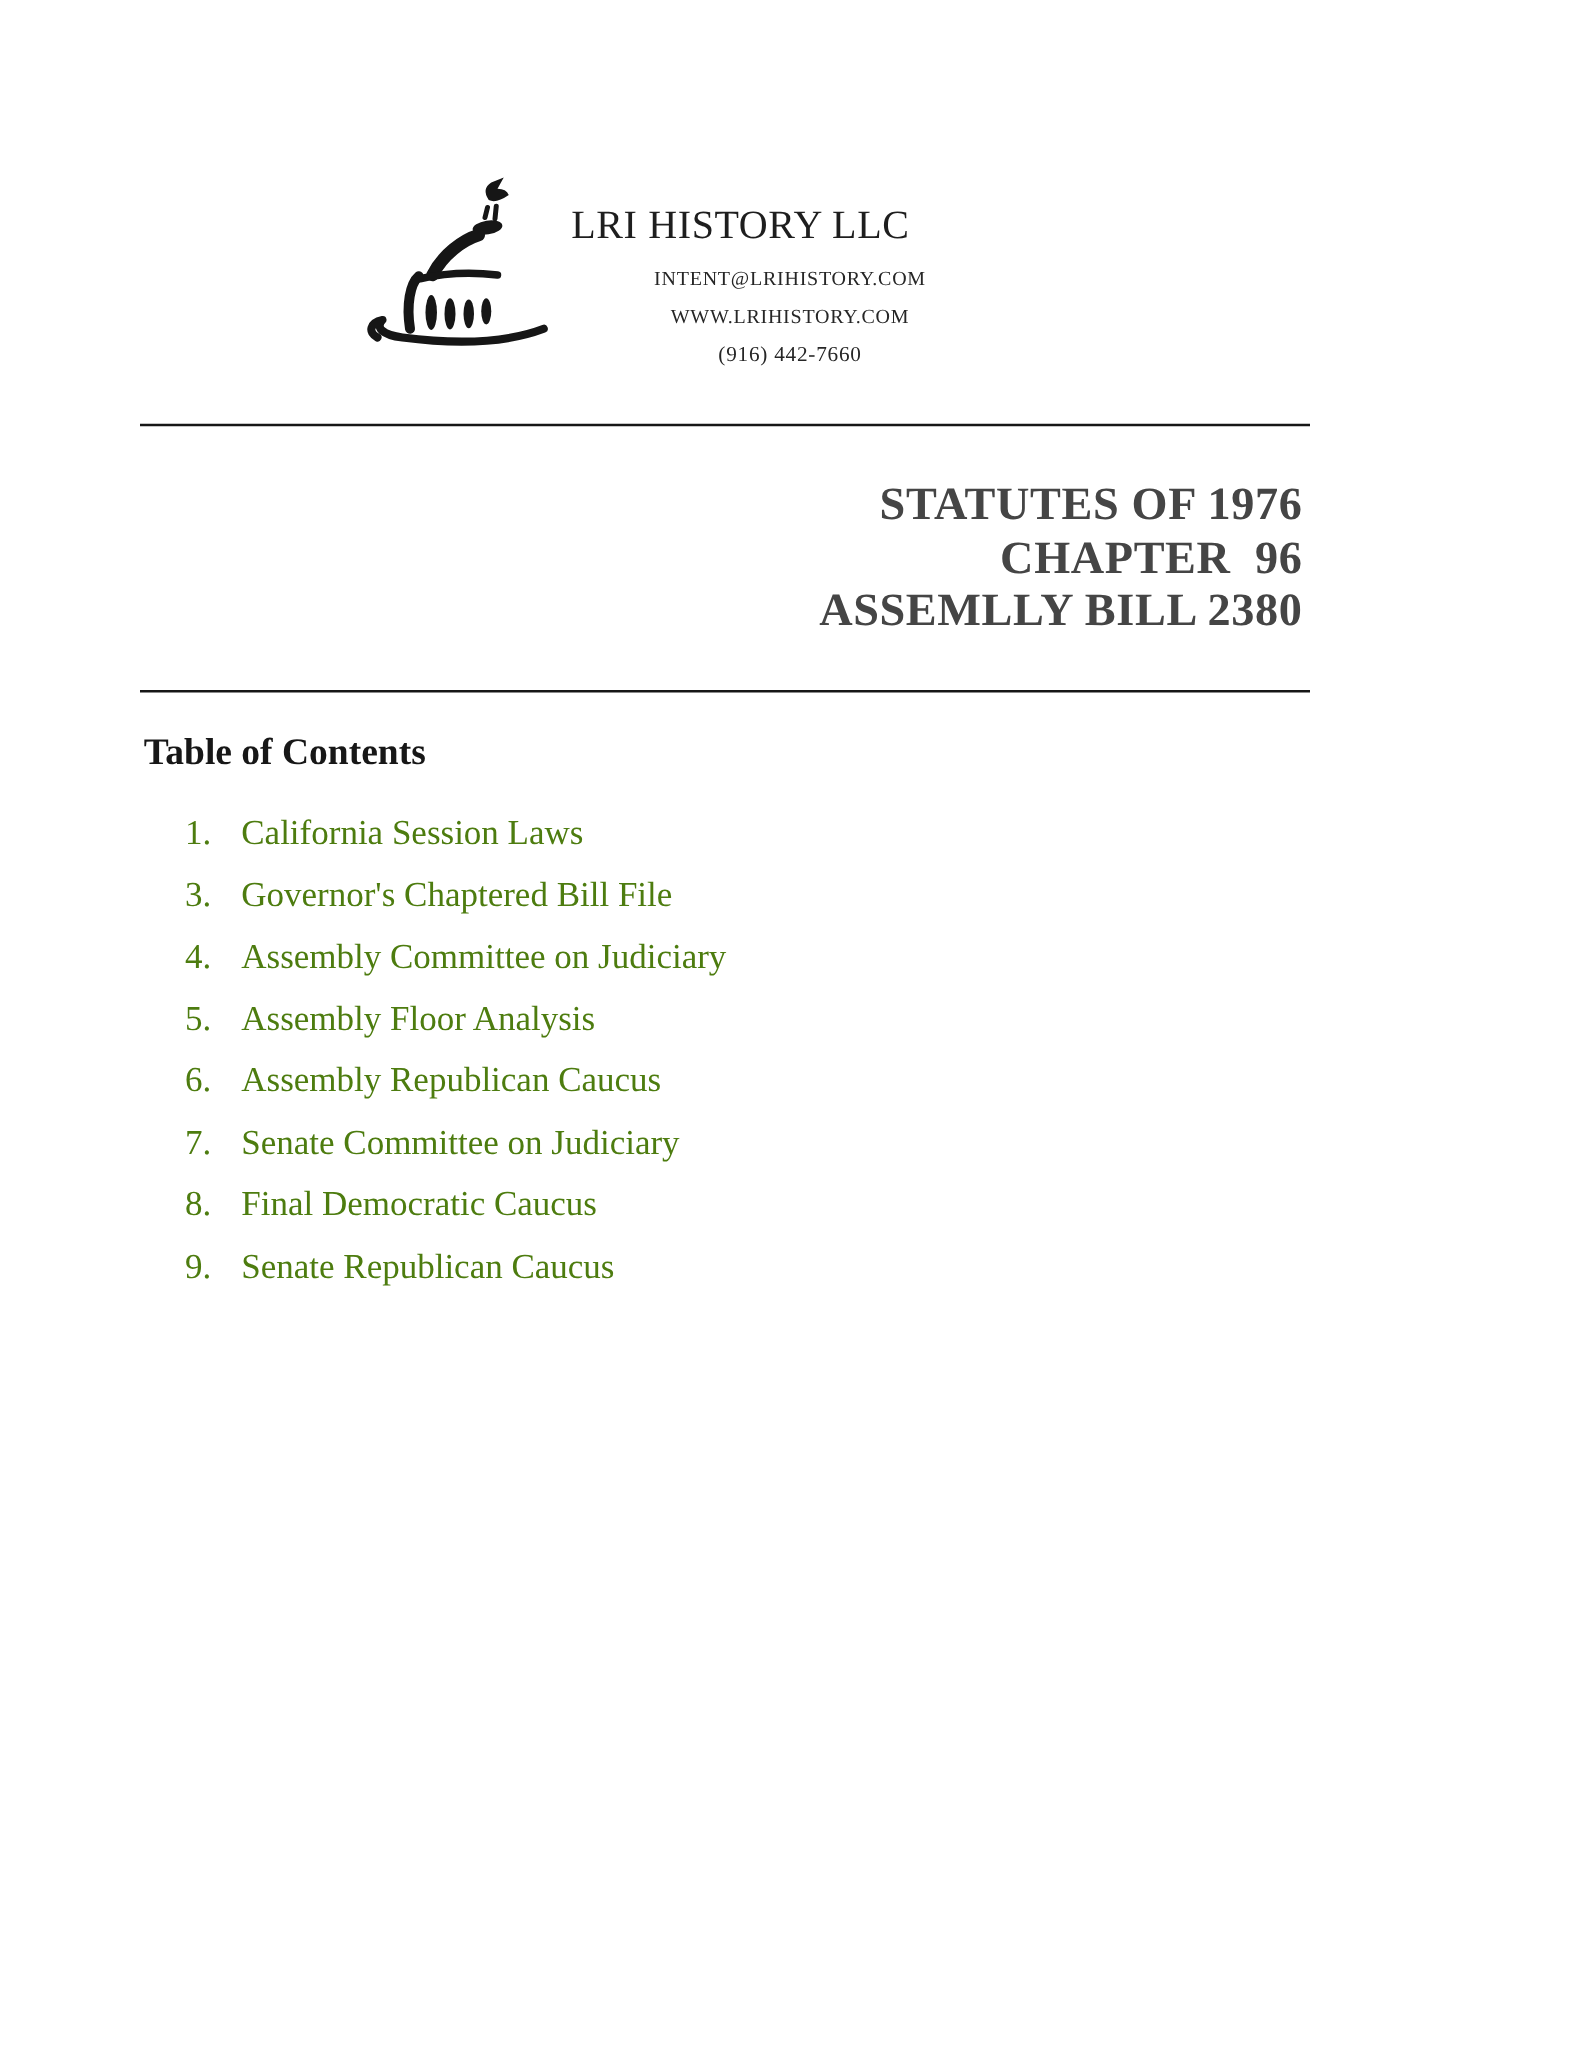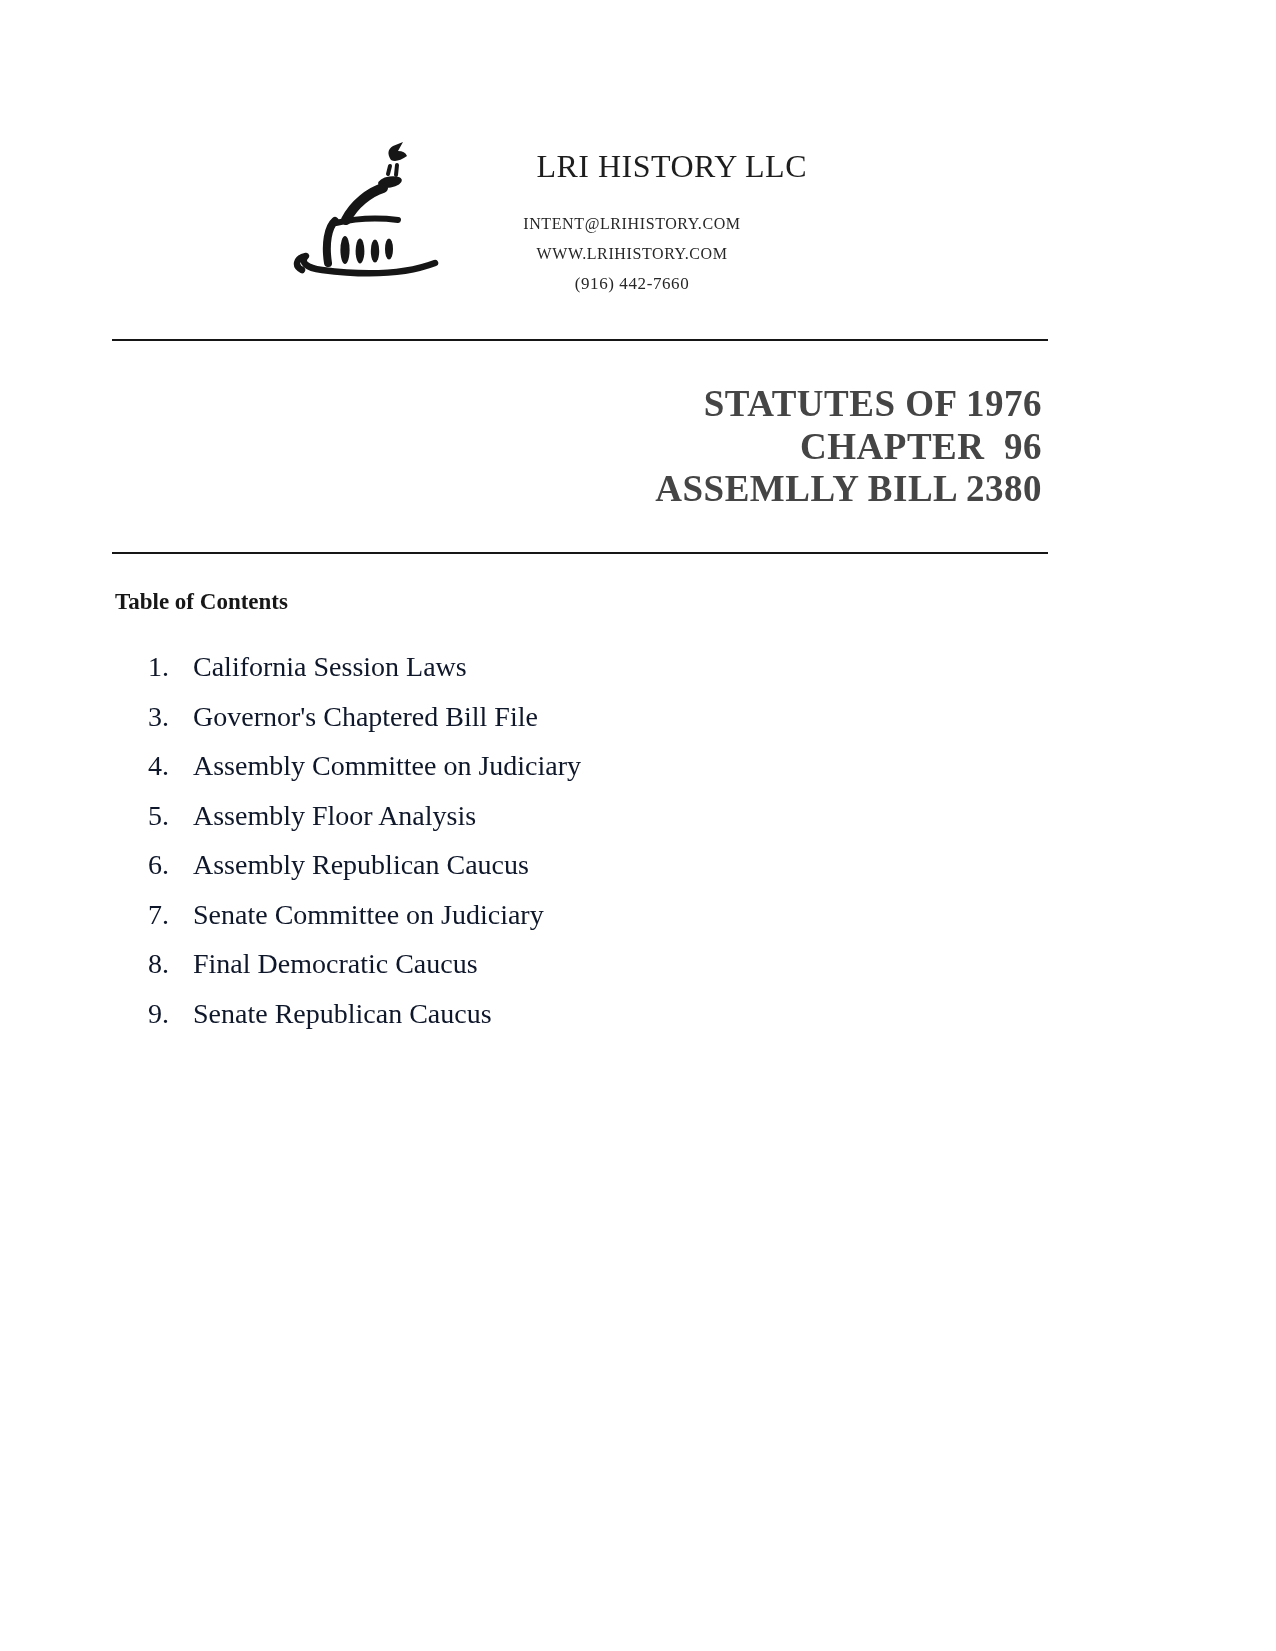--- a/index.html
+++ b/index.html
@@ -20,23 +20,23 @@
   .logo {
     position: absolute;
     left: 290px;
     top: 120px;
     width: 152px;
     height: 162px;
   }
   .company-block {
     position: absolute;
     left: 457px;
-    top: 147px;
+    top: 160px;
     width: 350px;
-    text-align: right;
+    text-align: left;
   }
   .company-name {
     font-size: 32px;
     line-height: 38px;
     letter-spacing: 0.5px;
     color: #1e1e1e;
     white-space: nowrap;
   }
   .contact-block {
     position: absolute;
@@ -78,39 +78,39 @@
     line-height: 42.5px;
     letter-spacing: 0.5px;
     color: #454545;
     white-space: pre;
   }
   
   .toc-title {
     position: absolute;
     left: 115px;
     top: 584px;
-    font-size: 23px;
+    font-size: 30px;
     font-weight: bold;
     line-height: 36px;
     color: #171717;
     white-space: nowrap;
   }
   .toc-list {
     position: absolute;
     left: 148px;
     top: 642px;
     margin: 0;
     padding: 0;
     list-style: none;
   }
   .toc-item {
     height: 49.5px;
     font-size: 28px;
     line-height: 49.5px;
-    color: #0f172a;
+    color: #4d7c0f;
     white-space: nowrap;
   }
   .toc-item .ti-num {
     display: inline-block;
     width: 45px;
   }
 </style>
 </head>
 <body>
 

